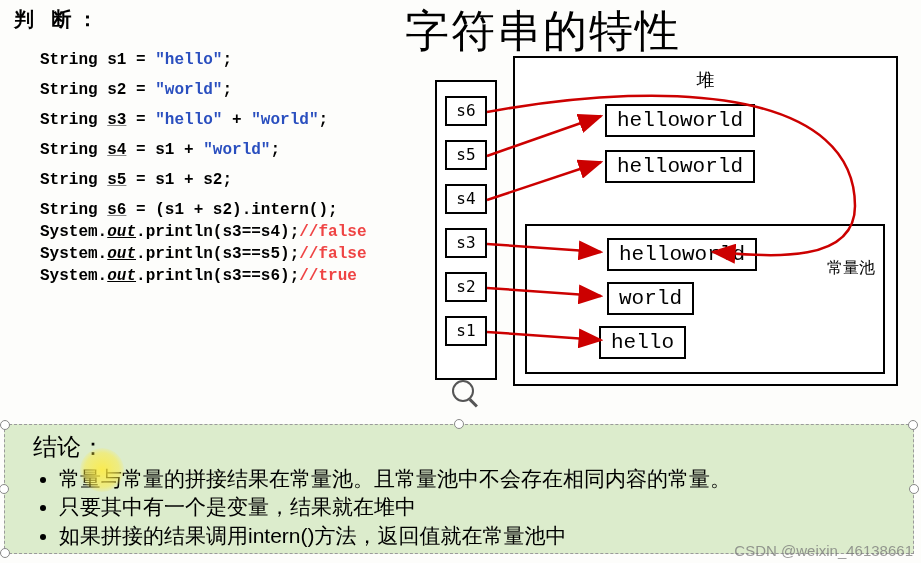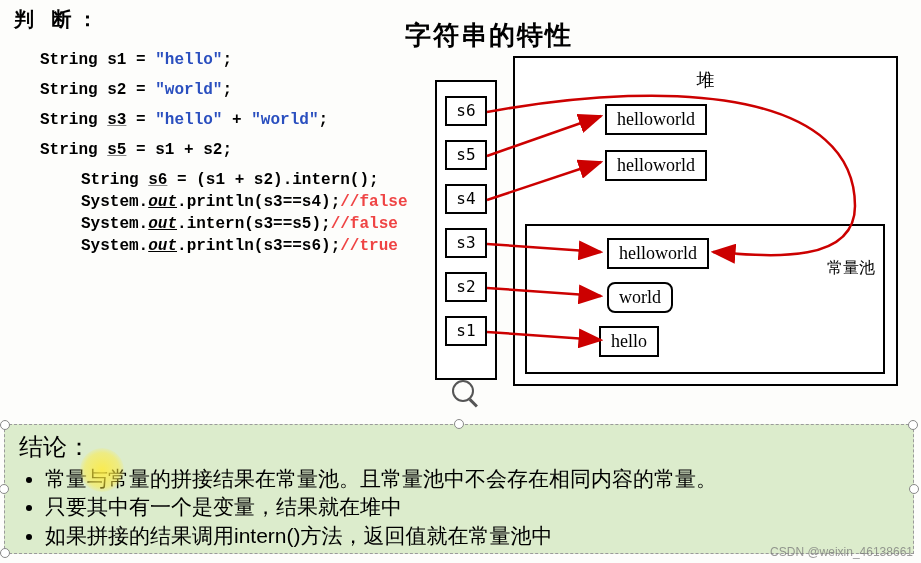--- a/index.html
+++ b/index.html
@@ -15,37 +15,37 @@
     position: absolute;
     left: 14px;
     top: 6px;
     font-size: 20px;
     font-weight: bold;
     letter-spacing: 6px;
   }
   .heading-title {
     position: absolute;
     left: 405px;
-    top: 18px;
-    font-size: 26px;
-    font-weight: bold;
+    top: 2px;
+    font-size: 44px;
+    font-weight: normal;
     letter-spacing: 2px;
   }
   .code-block {
     position: absolute;
     left: 40px;
     top: 52px;
     font-family: "Consolas", "Courier New", monospace;
     font-size: 16px;
     font-weight: bold;
     line-height: 1.0;
     color: #000;
   }
   .code-line { white-space: pre; margin-bottom: 14px; }
-  .code-line.tight { margin-bottom: 6px; margin-left: 41px; }
+  .code-line.tight { margin-bottom: 6px; }
   .str { color: #2a4fbf; }
   .out-it { font-style: italic; color: #000; text-decoration: underline; }
   .und { text-decoration: underline; text-decoration-color: #888; }
   .cmt { color: #ef4444; }
 
   
   .diagram {
     position: absolute;
     left: 435px;
     top: 56px;
@@ -101,41 +101,41 @@
     position: absolute;
     right: 8px;
     top: 20px;
     font-size: 16px;
     margin-top: 12px;
   }
   .obj {
     position: absolute;
     border: 2px solid #000;
     padding: 3px 10px;
-    font-size: 18px;
-    font-family: Liberation Serif, serif;
+    font-size: 21px;
+    font-family: Liberation Mono, monospace;
     background: #fff;
   }
   svg.arrows {
     position: absolute;
     left: 0; top: 0;
     width: 470px; height: 345px;
     pointer-events: none;
   }
 
   
   .conclusion {
     position: absolute;
     left: 4px;
     top: 424px;
     width: 910px;
     height: 130px;
     background: #dceccc;
     border: 1px dashed #9a9a9a;
-    padding: 6px 14px 6px 14px;
+    padding: 6px 14px 6px 28px;
   }
   .conc-title { font-size: 24px; margin-bottom: 2px; }
   .conc-list { list-style: disc; padding-left: 26px; }
   .conc-list li { font-size: 21px; line-height: 1.35; }
   .handle {
     position: absolute;
     width: 10px; height: 10px;
     background: #fff;
     border: 1px solid #888;
     border-radius: 50%;
@@ -144,21 +144,21 @@
     position: absolute;
     width: 44px; height: 44px;
     background: radial-gradient(circle, rgba(255,235,59,0.85) 0%, rgba(255,235,59,0.5) 55%, rgba(255,235,59,0) 75%);
     border-radius: 50%;
     pointer-events: none;
   }
   .watermark {
     position: absolute;
     right: 8px;
     bottom: 4px;
-    font-size: 12px;
+    font-size: 15px;
     color: rgba(120,120,120,0.75);
     font-family: sans-serif;
   }
   .glass-icon {
     position: absolute;
     left: 452px;
     top: 380px;
   }
   .glass-icon .circ {
     width: 22px; height: 22px;
@@ -178,44 +178,45 @@
 </head>
 <body>
 
 <div class="heading-judge">判 断：</div>
 <div class="heading-title">字符串的特性</div>
 
 <div class="code-block">
   <div class="code-line"><span>String s1 = </span><span class="str">"hello"</span><span>;</span></div>
   <div class="code-line"><span>String s2 = </span><span class="str">"world"</span><span>;</span></div>
   <div class="code-line"><span>String </span><span class="und">s3</span><span> = </span><span class="str">"hello"</span><span> + </span><span class="str">"world"</span><span>;</span></div>
+  <div class="code-line"><span>String </span><span class="und">s4</span><span> = s1 + </span><span class="str">"world"</span><span>;</span></div>
   <div class="code-line"><span>String </span><span class="und">s5</span><span> = s1 + s2;</span></div>
   <div class="code-line tight"><span>String </span><span class="und">s6</span><span> = (s1 + s2).intern();</span></div>
   <div class="code-line tight"><span>System.</span><span class="out-it">out</span><span>.println(s3==s4);</span><span class="cmt">//false</span></div>
-  <div class="code-line tight"><span>System.</span><span class="out-it">out</span><span>.intern(s3==s5);</span><span class="cmt">//false</span></div>
+  <div class="code-line tight"><span>System.</span><span class="out-it">out</span><span>.println(s3==s5);</span><span class="cmt">//false</span></div>
   <div class="code-line tight"><span>System.</span><span class="out-it">out</span><span>.println(s3==s6);</span><span class="cmt">//true</span></div>
 </div>
 
 <div class="diagram">
   <div class="stack-box">
     <div class="stack-cell">s6</div>
     <div class="stack-cell">s5</div>
     <div class="stack-cell">s4</div>
     <div class="stack-cell">s3</div>
     <div class="stack-cell">s2</div>
     <div class="stack-cell">s1</div>
   </div>
   <div class="heap-box">
     <div class="heap-label">堆</div>
     <div class="obj" style="left:90px; top:46px;">helloworld</div>
     <div class="obj" style="left:90px; top:92px;">helloworld</div>
     <div class="pool-box">
       <div class="pool-label">常量池</div>
       <div class="obj" style="left:80px; top:12px;">helloworld</div>
-      <div class="obj" style="left:80px; top:56px;border-radius:8px;">world</div>
+      <div class="obj" style="left:80px; top:56px;">world</div>
       <div class="obj" style="left:72px; top:100px;">hello</div>
     </div>
   </div>
 
   <svg class="arrows">
     <defs>
       <marker id="ah" markerWidth="10" markerHeight="8" refX="9" refY="4" orient="auto">
         <path d="M0,0 L10,4 L0,8 Z" fill="#c00"></path>
       </marker>
     </defs>

